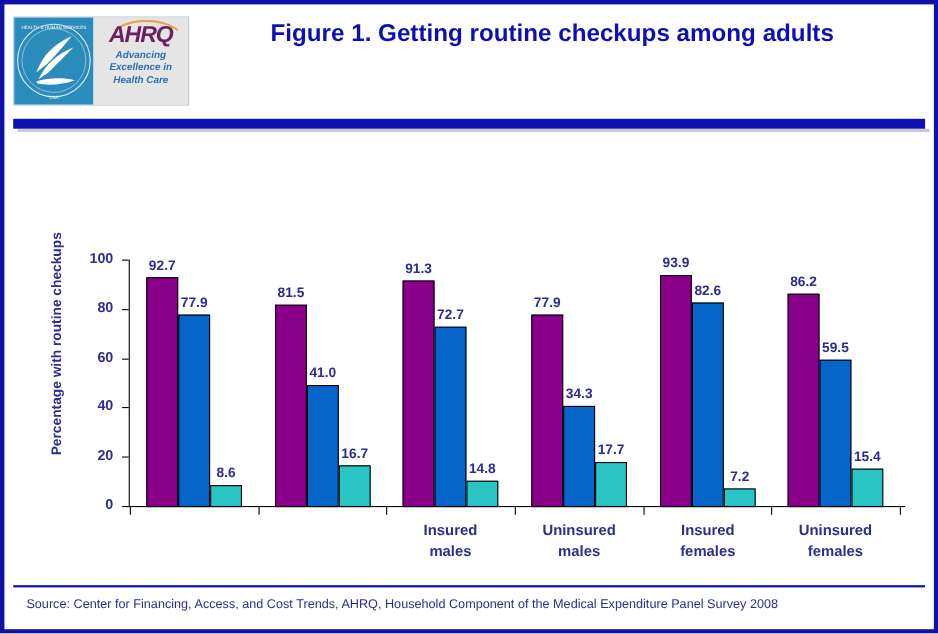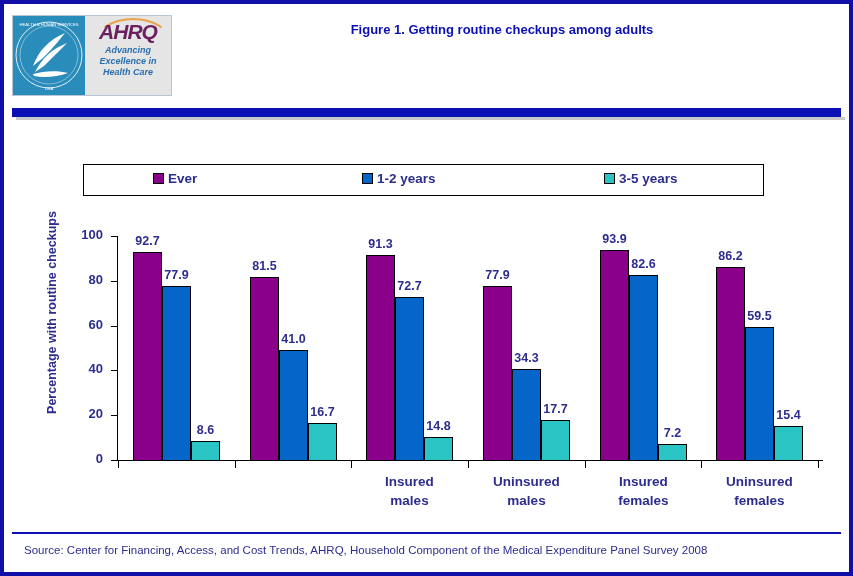--- a/index.html
+++ b/index.html
@@ -95,21 +95,21 @@
     line-height: 11px;
     text-align: center;
   }
 
   #fig-title {
     position: absolute;
     left: 178px;
     top: 14px;
     width: 640px;
     text-align: center;
-    font-size: 13px;
+    font-size: 22px;
     font-weight: bold;
     color: #0c10b4;
     line-height: 24px;
   }
 
   #header-rule {
     position: absolute;
     left: 8px;
     top: 104px;
     width: 829px;
@@ -280,34 +280,20 @@
     </div>
 
     <div id="fig-title">
       <div>Figure 1. Getting routine checkups among adults</div>
     </div>
   </div>
 
   <div id="header-rule-shadow"></div>
   <div id="header-rule"></div>
 
-  <div id="legend">
-      <div class="legend-item" style="left: 69px;">
-        <span class="legend-swatch" style="background: rgb(139, 0, 139);"></span>
-        <span class="legend-label">Ever</span>
-      </div>
-      <div class="legend-item" style="left: 278px;">
-        <span class="legend-swatch" style="background: rgb(5, 101, 200);"></span>
-        <span class="legend-label">1-2 years</span>
-      </div>
-      <div class="legend-item" style="left: 520px;">
-        <span class="legend-swatch" style="background: rgb(43, 196, 196);"></span>
-        <span class="legend-label">3-5 years</span>
-      </div>
-    </div>
 
   <div id="plot">
     <div id="axis-title">Percentage with routine checkups</div>
     <div id="y-axis-line" style="left: 113px; top: 232px; width: 1px; height: 225px;"></div>
     <div id="x-axis-line" style="left: 113px; top: 456px; width: 706px; height: 1px;"></div>
   <div class="ytick-mark" style="left: 107px; top: 456px;"></div>
       <div class="ytick-label" style="left: 65px; top: 447px;">0</div>
       <div class="ytick-mark" style="left: 107px; top: 411px;"></div>
       <div class="ytick-label" style="left: 65px; top: 402.2px;">20</div>
       <div class="ytick-mark" style="left: 107px; top: 366px;"></div>

